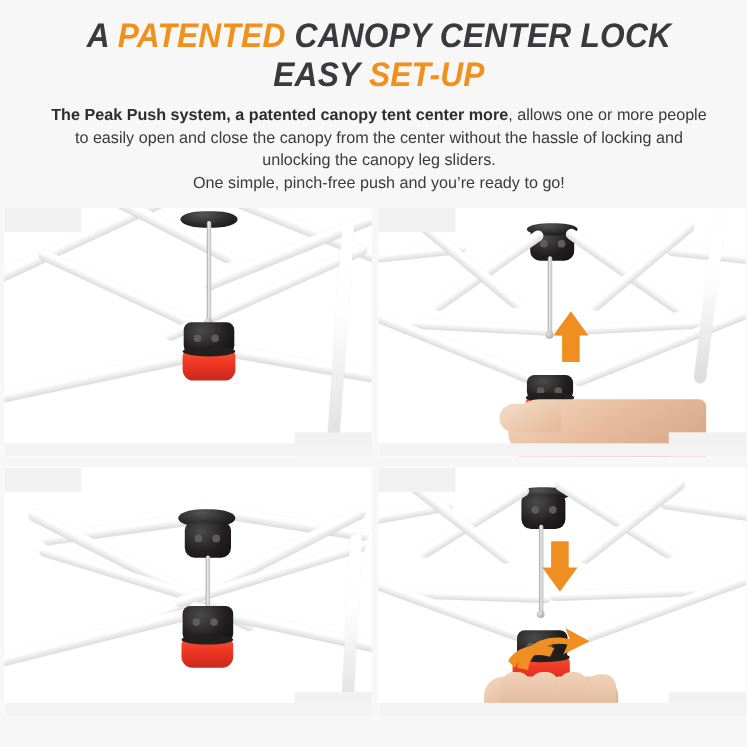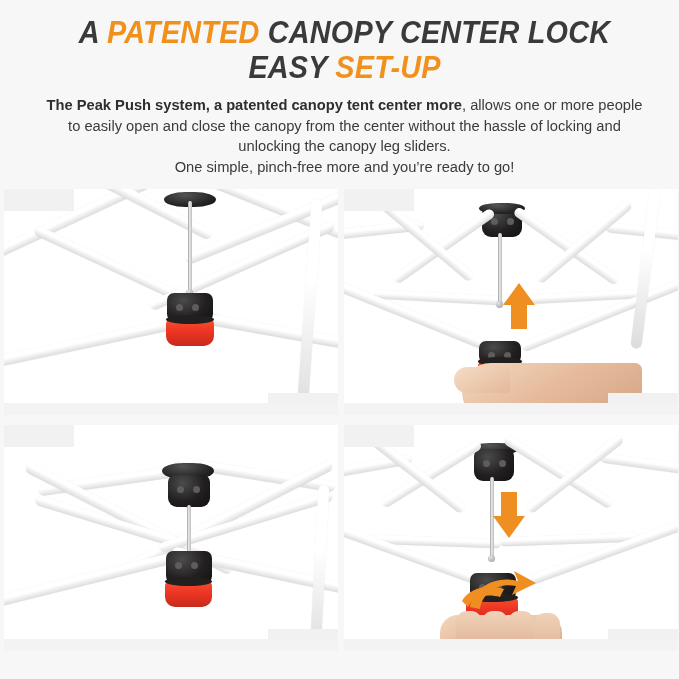--- a/index.html
+++ b/index.html
@@ -144,21 +144,21 @@
 
 <div class="page" data-name="product-infographic">
 
   <div class="header" data-name="header">
     <div class="title" data-name="page-title-line-1"><span data-name="title-part-1">A </span><span class="hl" data-name="title-highlight-patented">PATENTED</span><span data-name="title-part-2"> CANOPY CENTER LOCK</span></div>
 
     <div class="title title-l2" data-name="page-title-line-2"><span data-name="title-part-easy">EASY </span><span class="hl" data-name="title-highlight-setup">SET-UP</span></div>
 
     <p class="body-copy" data-name="description-paragraph">
       <b data-name="description-bold-lead">The Peak Push system, a patented canopy tent center more</b><span data-name="description-rest">, allows one or more people to easily open and close the canopy from the center without the hassle of locking and unlocking the canopy leg sliders.</span><br>
-      <span data-name="description-final-line">One simple, pinch-free more and you’re ready to go!</span>
+      <span data-name="description-final-line">One simple, pinch-free push and you’re ready to go!</span>
     </p>
   </div>
 
   <div class="grid" data-name="panel-grid">
 
     <div class="panel p-tl" data-name="panel-top-left">
       <div class="photo" data-name="photo-canopy-frame-closed">
 
         <div class="tube" data-name="frame-tube" style="left:-30px;top:18px;width:220px;height:11px;transform:rotate(-25deg);"></div>
         <div class="tube" data-name="frame-tube" style="left:18px;top:-4px;width:200px;height:11px;transform:rotate(27deg);"></div>

